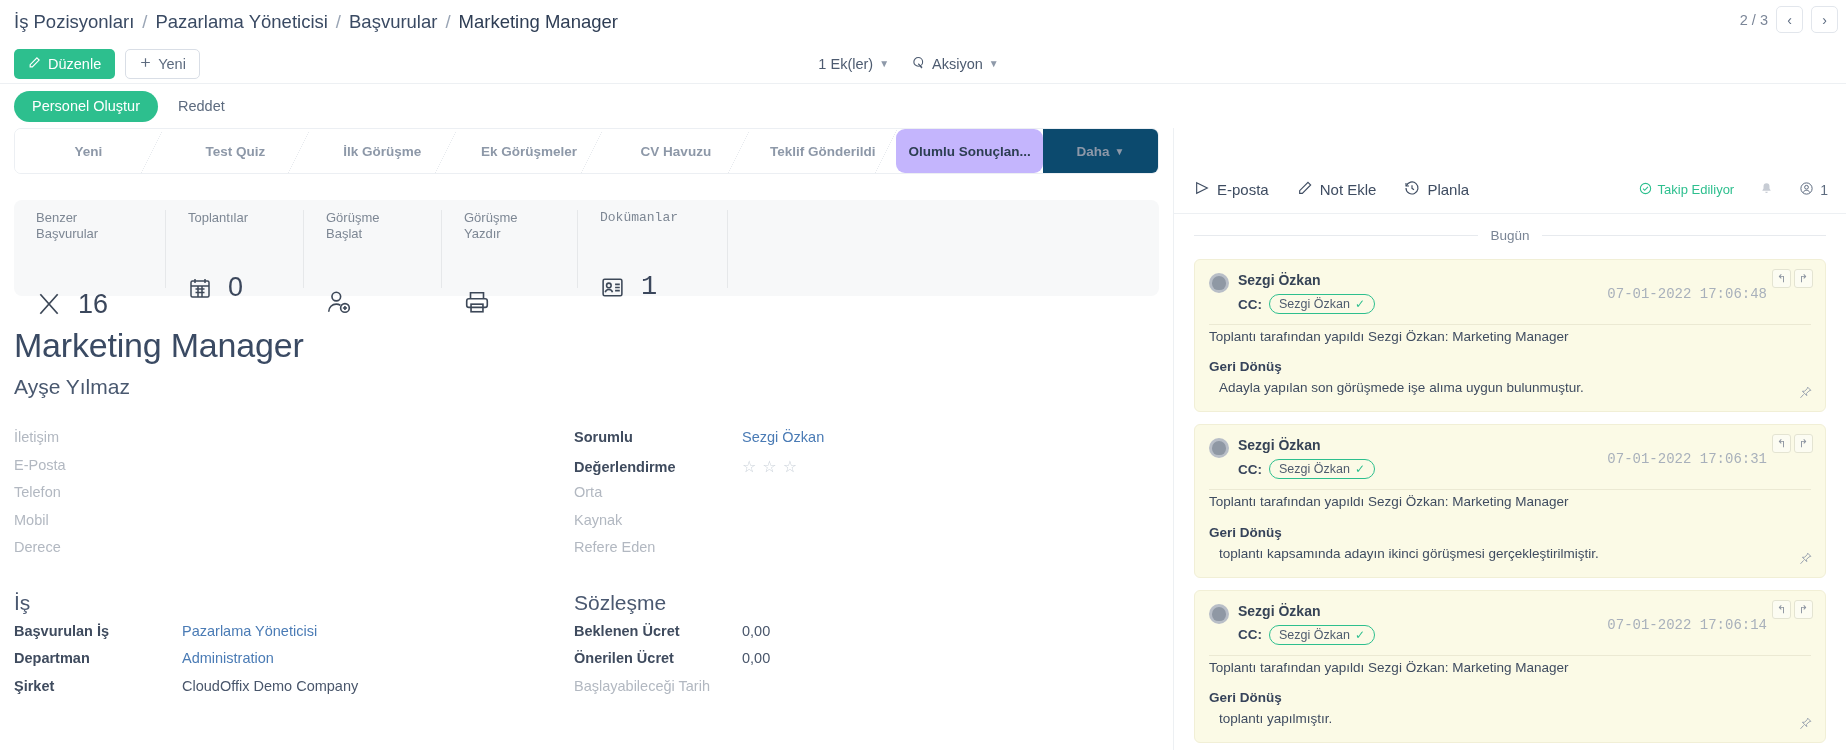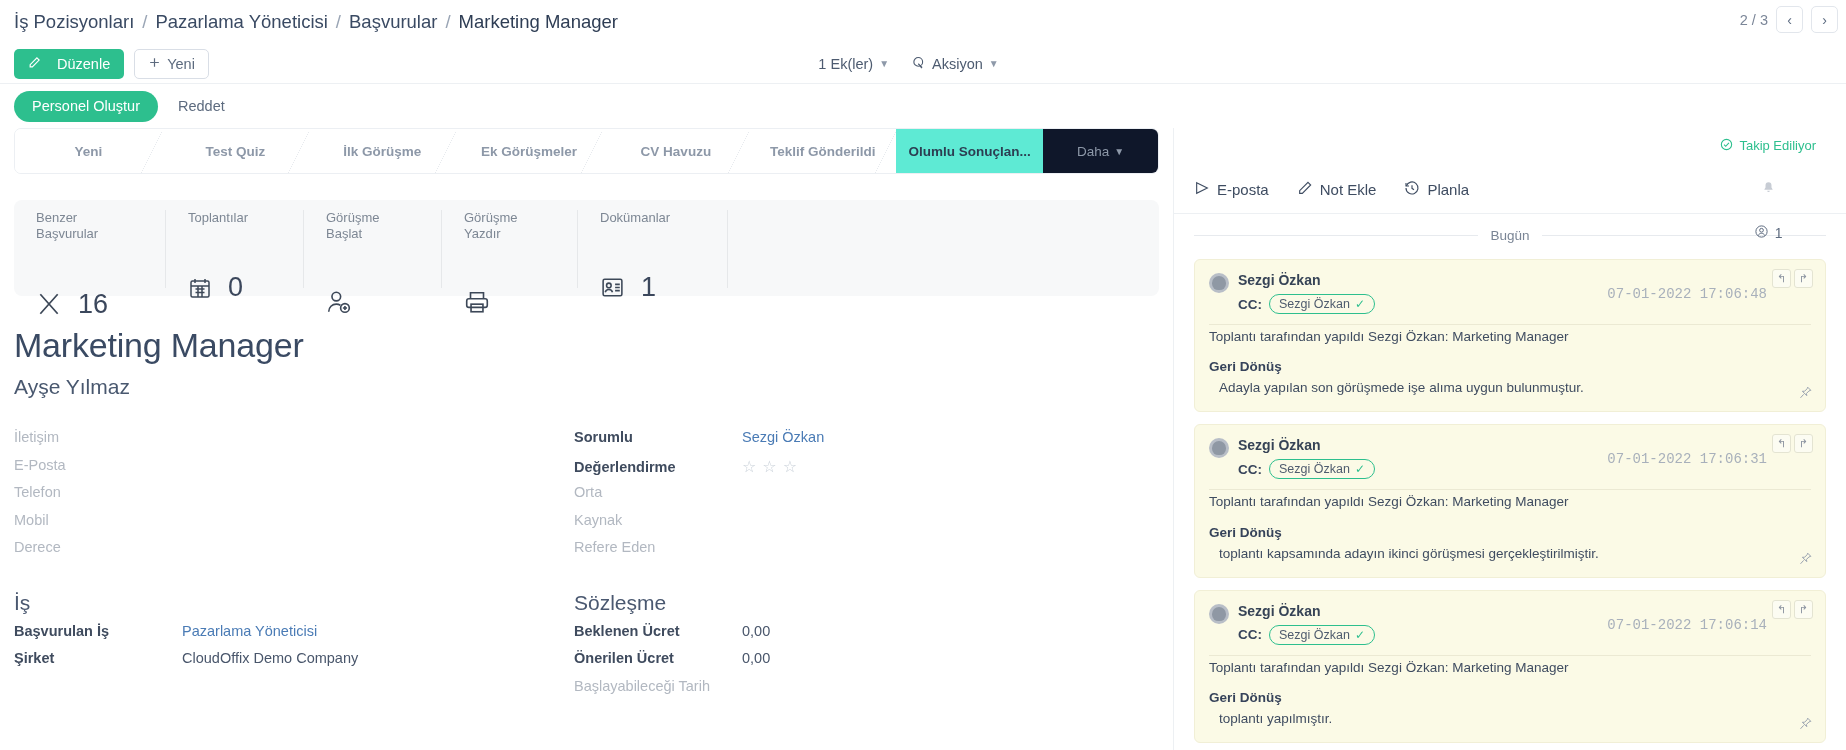--- a/index.html
+++ b/index.html
@@ -35,21 +35,21 @@
 
   
   .actionrow {
     height: 40px; display: flex; align-items: center; padding: 0 14px;
     background: #fff; position: relative;
     border-bottom: 1px solid #edf0f3;
   }
   .btn-edit {
     background: #2dbf8e; color: #fff; border: none; border-radius: 5px;
     height: 30px; padding: 0 14px; font-size: 14.5px; font-family: inherit;
-    display: flex; align-items: center; gap: 16px; cursor: pointer;
+    display: flex; align-items: center; gap: 7px; cursor: pointer;
   }
   .btn-new {
     background: #fff; color: #5d6b7f; border: 1px solid #d9dee6; border-radius: 5px;
     height: 30px; padding: 0 13px; font-size: 14.5px; font-family: inherit;
     display: flex; align-items: center; gap: 6px; margin-left: 10px; cursor: pointer;
   }
   .center-actions {
     position: absolute; left: 50%; transform: translateX(-58%);
     display: flex; gap: 22px;
     font-size: 14.5px; color: #4d5b70;
@@ -82,47 +82,47 @@
   .pipe-stage {
     flex: 1; display: flex; align-items: center; justify-content: center;
     font-size: 13.5px; color: #8d98a8; position: relative; cursor: pointer;
     background: #fff; font-weight: 600;
   }
   .pipe-stage:not(:last-child)::after {
     content: ""; position: absolute; right: -1px; top: 0; height: 100%; width: 22px;
     background: linear-gradient(to bottom right, transparent 49.6%, #e7eaee 49.6%, #e7eaee 51%, transparent 51%);
     pointer-events: none;
   }
-  .pipe-stage.active { background: #5eead4; color: #2c3e52; font-weight: 700; }
+  .pipe-stage.active { background: #c4b5fd; color: #2c3e52; font-weight: 700; border-radius: 9px; }
   .pipe-stage.active::after { background: none; }
   .pipe-more {
     width: 115px; display: flex; align-items: center; justify-content: center;
-    gap: 5px; font-size: 13.5px; color: #8d98a8; font-weight: 400;
-    background: #0f172a; cursor: pointer;
+    gap: 5px; font-size: 13.5px; color: #8d98a8; font-weight: 700;
+    background: #0c4a6e; cursor: pointer;
   }
 
   
   .stats {
     margin-top: 26px; background: #f7f8f9; border-radius: 8px;
     height: 96px; display: flex; align-items: stretch; padding: 10px 0 8px 0;
   }
   .stat {
     flex: 0 0 auto; padding: 0 22px; display: flex; flex-direction: column;
     justify-content: space-between; border-right: 1px solid #e6e8ea; min-width: 90px; gap: 40px;
   }
   .stat:last-child { border-right: 1px solid #e6e8ea; }
   .stat-label { font-size: 13px; color: #7d8794; line-height: 1.25; max-width: 86px; }
   .stat-body { display: flex; align-items: center; gap: 16px; margin-top: 6px; }
   .stat-icon { color: #44506a; display: flex; align-items: center; }
   .stat-val { font-size: 27px; color: #3b475c; font-weight: 400; }
   .stat.w1 { min-width: 152px; }
   .stat.w2 { min-width: 138px; }
   .stat.w3 { min-width: 138px; }
   .stat.w4 { min-width: 136px; }
-  .stat.w5 { min-width: 150px; }
+  .stat.w5 { min-width: 150px; font-family: Liberation Mono, monospace; }
 
   
   .rec-title { font-size: 34px; font-weight: 400; color: #3a4a63; margin-top: 30px; letter-spacing: -0.2px; }
   .rec-sub { font-size: 21px; font-weight: 400; color: #49586f; margin-top: 10px; }
 
   .fields { display: flex; margin-top: 30px; }
   .fcol { width: 560px; }
   .fcol.right { width: 500px; }
   .frow { display: flex; align-items: baseline; height: 27.5px; font-size: 14.5px; }
   .flabel { width: 168px; color: #b2b8c1; }
@@ -132,21 +132,21 @@
   .section-head { font-size: 21px; color: #4a5870; margin: 24px 0 8px 0; }
   .stars { display: flex; gap: 6px; font-size: 16px; color: #cbd2da; cursor: pointer; }
 
   
   .chatter-head {
     height: 48px; display: flex; align-items: center; padding: 0 20px;
     border-bottom: 1px solid #edf0f3; position: relative; margin-top: 38px;
   }
   .ch-act { display: flex; align-items: center; gap: 7px; font-size: 15px;
     color: #3e4c61; margin-right: 28px; cursor: pointer; }
-  .ch-right { position: absolute; right: 30px; display: flex; align-items: center; gap: 26px; flex-direction: column; }
+  .ch-right { position: absolute; right: 18px; display: flex; align-items: center; gap: 26px; }
   .follow { display: flex; align-items: center; gap: 6px; font-size: 13px; color: #2dbf8e; cursor: pointer; }
   .bell { color: #c7ccd4; font-size: 14px; cursor: pointer; }
   .followers { display: flex; align-items: center; gap: 6px; font-size: 14px; color: #5d6b7f; cursor: pointer; }
 
   .daysep { display: flex; align-items: center; gap: 12px; padding: 14px 20px 4px 20px; }
   .daysep .line { flex: 1; height: 1px; background: #e7eaee; }
   .daysep .txt { font-size: 13.5px; color: #7a8595; }
 
   .msg {
     margin: 12px 20px 0 20px; background: #fbfae6; border-radius: 6px;
@@ -367,20 +367,24 @@
             <span class="flabel">Derece</span>
             <span class="fval"></span>
           </div>
 
         <div class="section-head">İş</div>
         <div class="frow">
             <span class="flabel filled">Başvurulan İş</span>
             <span class="fval link">Pazarlama Yöneticisi</span>
           </div>
         <div class="frow">
+            <span class="flabel filled">Departman</span>
+            <span class="fval link">Administration</span>
+          </div>
+        <div class="frow">
             <span class="flabel filled">Şirket</span>
             <span class="fval">CloudOffix Demo Company</span>
           </div>
       </div>
 
       <div class="fcol right">
         <div class="frow">
             <span class="flabel filled">Sorumlu</span>
             <span class="fval link">Sezgi Özkan</span>
           </div>

